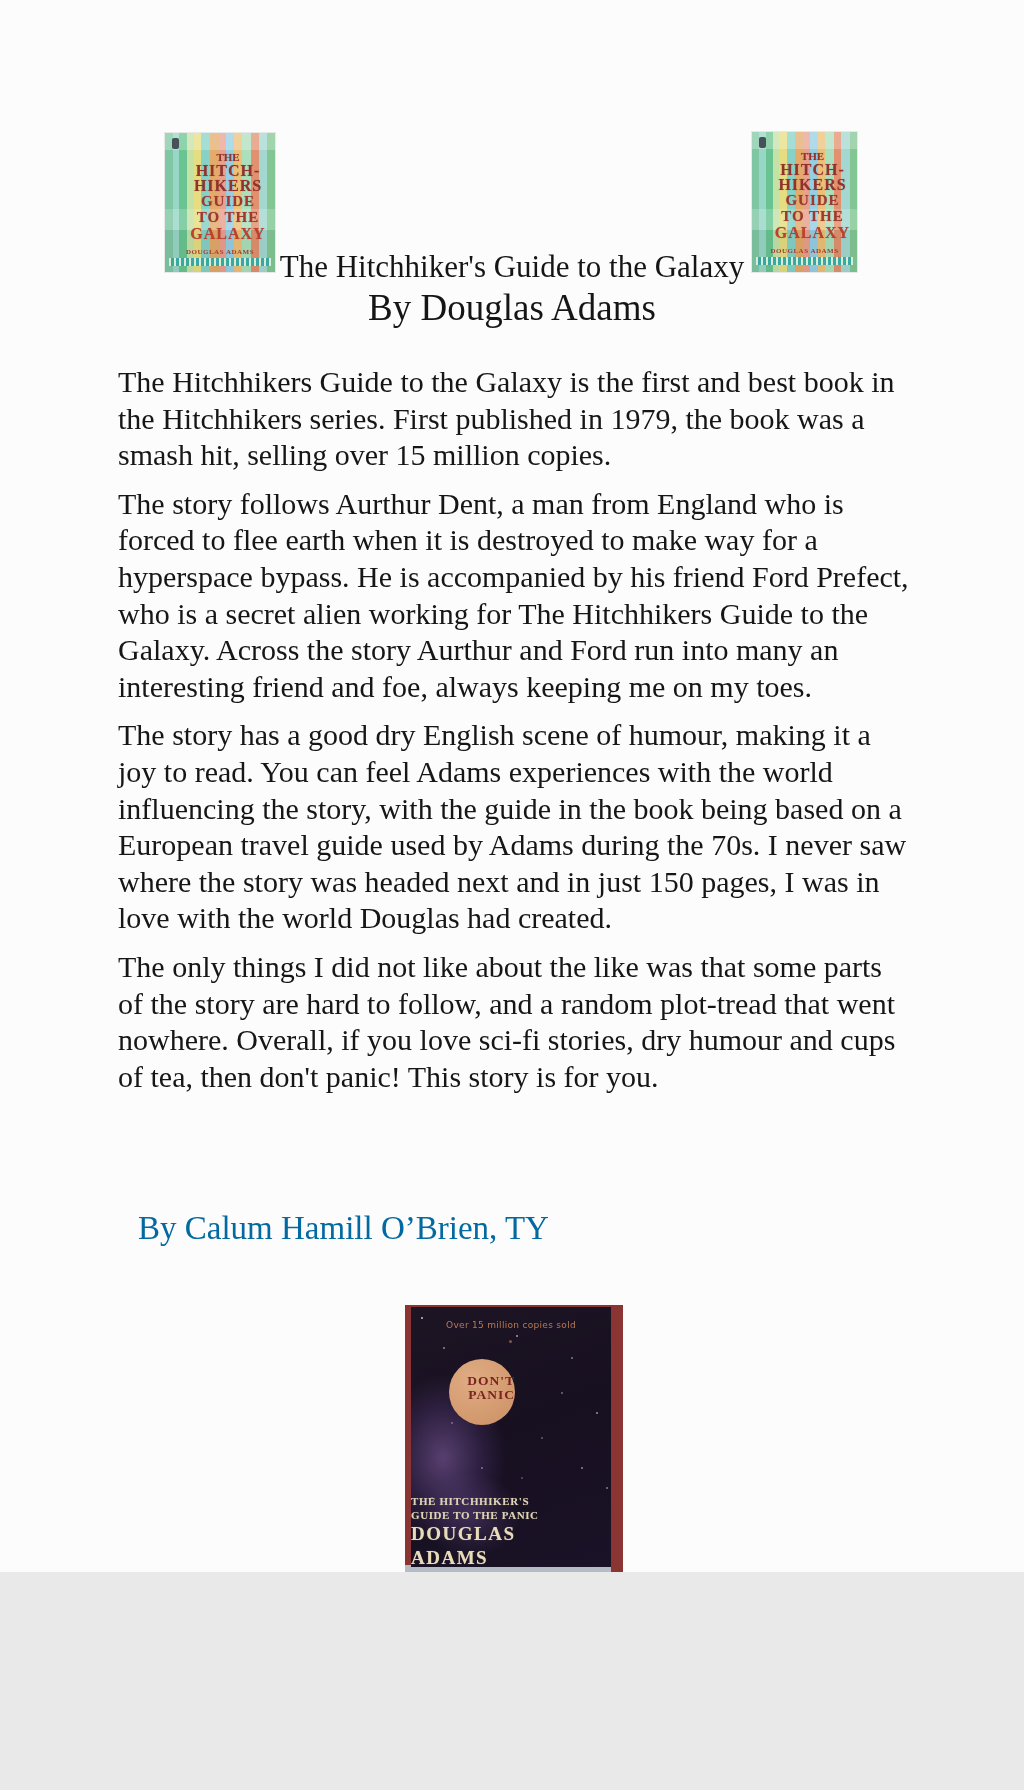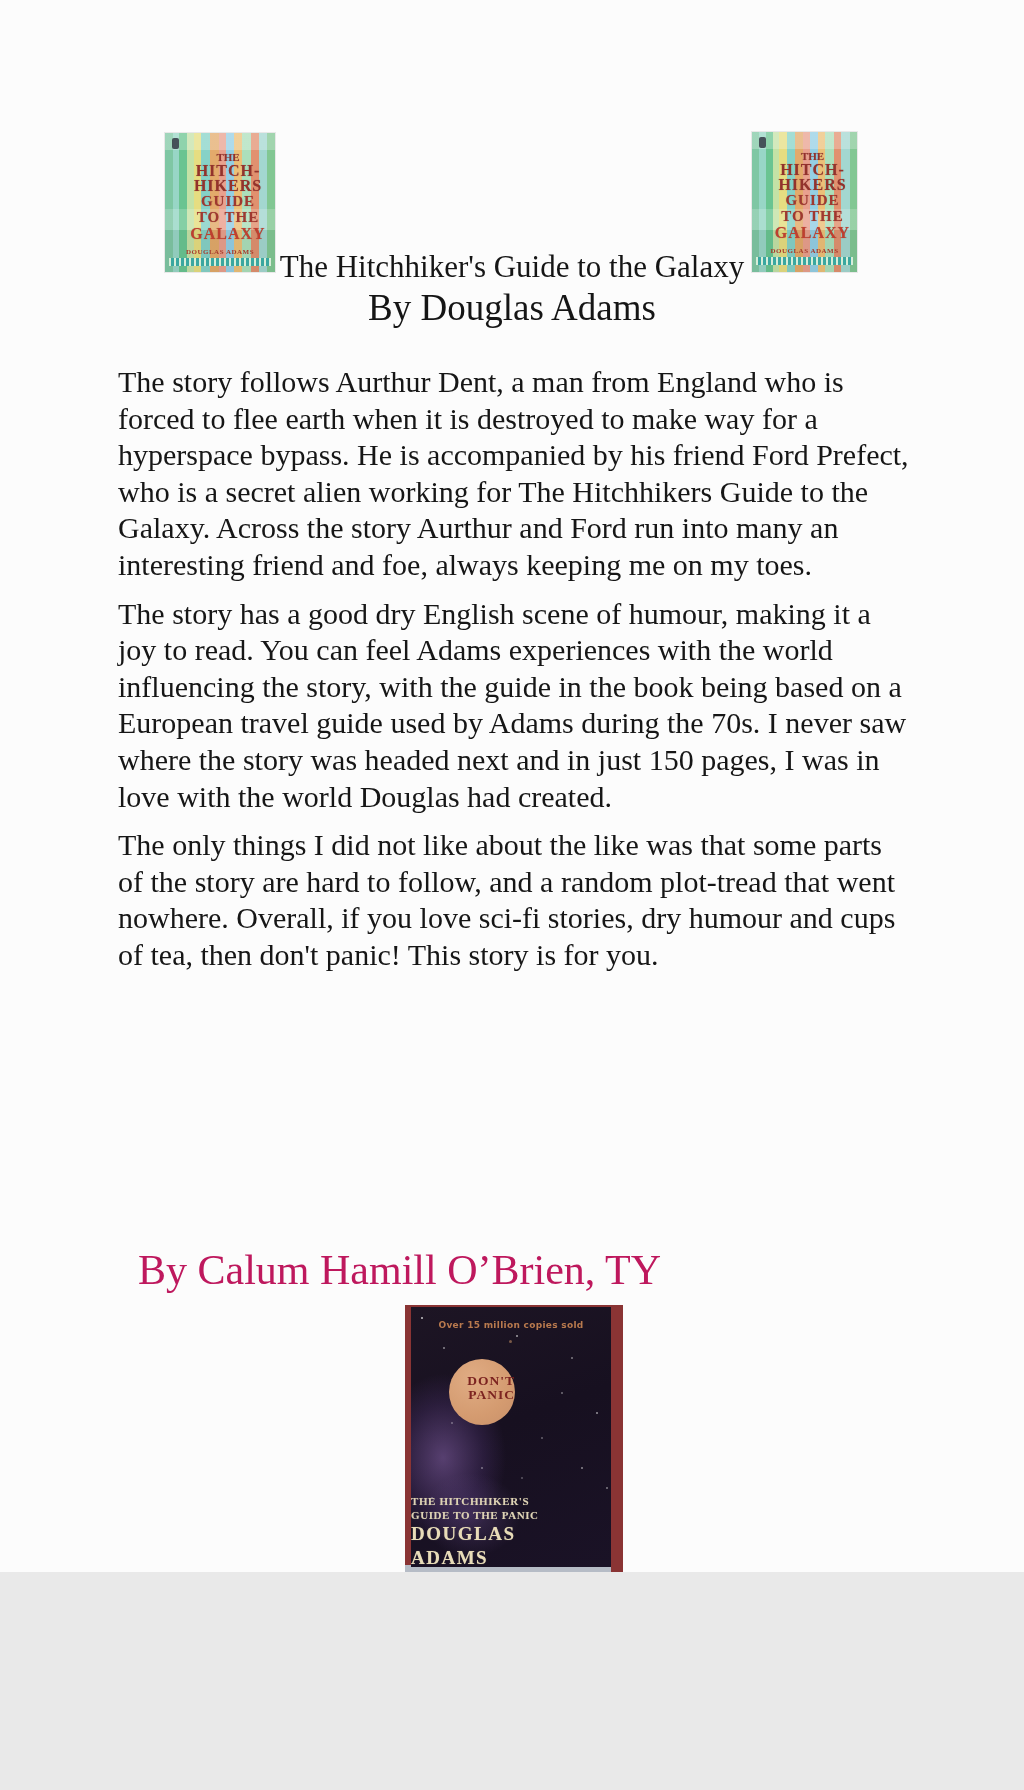--- a/index.html
+++ b/index.html
@@ -60,22 +60,22 @@
   }
 
   
   .review{
     position:absolute;left:118px;top:364px;width:796px;
     font-size:30px;line-height:36.6px;color:#161616;
   }
   .review p{margin:0 0 12px 0;}
 
   .reviewer{
-    position:absolute;left:138px;top:1246px;
-    font-size:42px;color:#be185d;
+    position:absolute;left:138px;top:1210px;
+    font-size:33px;color:#0369a1;
   }
 
   
   .photo{
     position:absolute;left:405px;top:1305px;width:218px;height:283px;
     background:#8a3434;
   }
   .photo .surface{
     position:absolute;left:0;right:12px;bottom:0;height:23px;
     background:#b6bcc6;
@@ -94,21 +94,21 @@
       22px 30px 0 rgba(255,255,255,.5), 95px 18px 0 rgba(255,255,255,.6),
       150px 40px 0 rgba(255,255,255,.45), 175px 95px 0 rgba(255,255,255,.55),
       120px 120px 0 rgba(255,255,255,.35), 60px 150px 0 rgba(255,255,255,.4),
       160px 150px 0 rgba(255,255,255,.5), 30px 105px 0 rgba(255,255,255,.35),
       140px 75px 0 rgba(255,255,255,.4), 80px 60px 0 rgba(255,255,255,.3),
       10px 180px 0 rgba(255,255,255,.35), 185px 170px 0 rgba(255,255,255,.45),
       100px 160px 0 rgba(255,255,255,.3), 50px 75px 0 rgba(255,255,255,.3);
   }
   .book-caption{
     position:absolute;top:13px;left:0;right:0;text-align:center;
-    font-family:"DejaVu Sans", sans-serif;font-size:9px;font-weight:bold;
+    font-family:"DejaVu Sans", sans-serif;font-size:9px;font-weight:normal;
     color:#b97a4e;letter-spacing:.3px;
   }
   .book-dot{
     position:absolute;top:33px;left:50%;width:3px;height:3px;margin-left:-2px;
     border-radius:50%;background:#7a5a48;
   }
   .badge{
     position:absolute;left:38px;top:52px;width:66px;height:66px;border-radius:50%;
     background:radial-gradient(circle at 35% 30%, #e0ac84, #d49b70 60%, #c8906a);
     text-align:right;font-family:Liberation Serif, serif;
@@ -163,20 +163,21 @@
       <span class="tl tl-5">GALAXY</span>
     </div>
     <div class="thumb-author">DOUGLAS ADAMS</div>
     <div class="thumb-band"></div>
   </div>
 
   <div class="doc-title">The Hitchhiker's Guide to the Galaxy</div>
   <div class="doc-subtitle">By Douglas Adams</div>
 
   <div class="review">
+    <p>The Hitchhikers Guide to the Galaxy is the first and best book in the Hitchhikers series. First published in 1979, the book was a smash hit, selling over 15 million copies.</p>
     <p>The story follows Aurthur Dent, a man from England who is forced to flee earth when it is destroyed to make way for a hyperspace bypass. He is accompanied by his friend Ford Prefect, who is a secret alien working for The Hitchhikers Guide to the Galaxy. Across the story Aurthur and Ford run into many an interesting friend and foe, always keeping me on my toes.</p>
     <p>The story has a good dry English scene of humour, making it a joy to read. You can feel Adams experiences with the world influencing the story, with the guide in the book being based on a European travel guide used by Adams during the 70s. I never saw where the story was headed next and in just 150 pages, I was in love with the world Douglas had created.</p>
     <p>The only things I did not like about the like was that some parts of the story are hard to follow, and a random plot-tread that went nowhere. Overall, if you love sci-fi stories, dry humour and cups of tea, then don't panic! This story is for you.</p>
   </div>
 
   <div class="reviewer">By Calum Hamill O’Brien, TY</div>
 
   <div class="photo">
     <div class="surface"></div>
     <div class="book">

